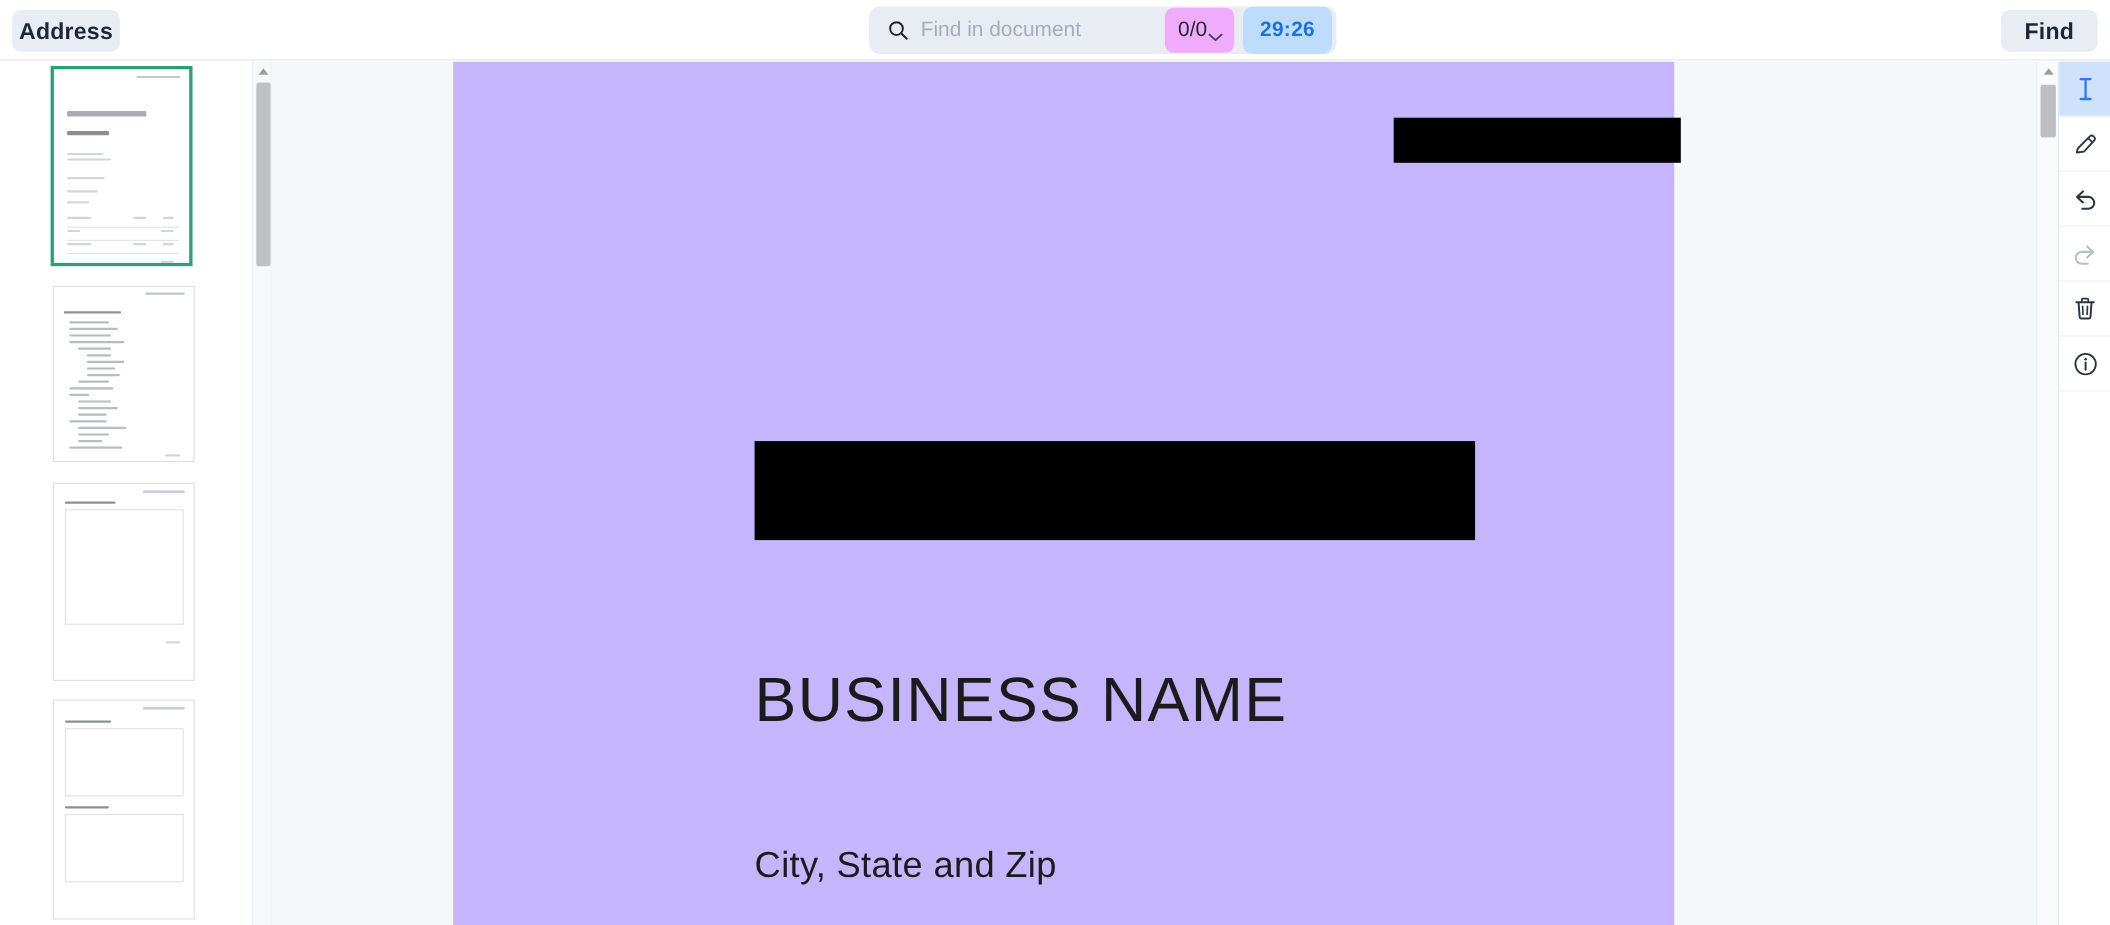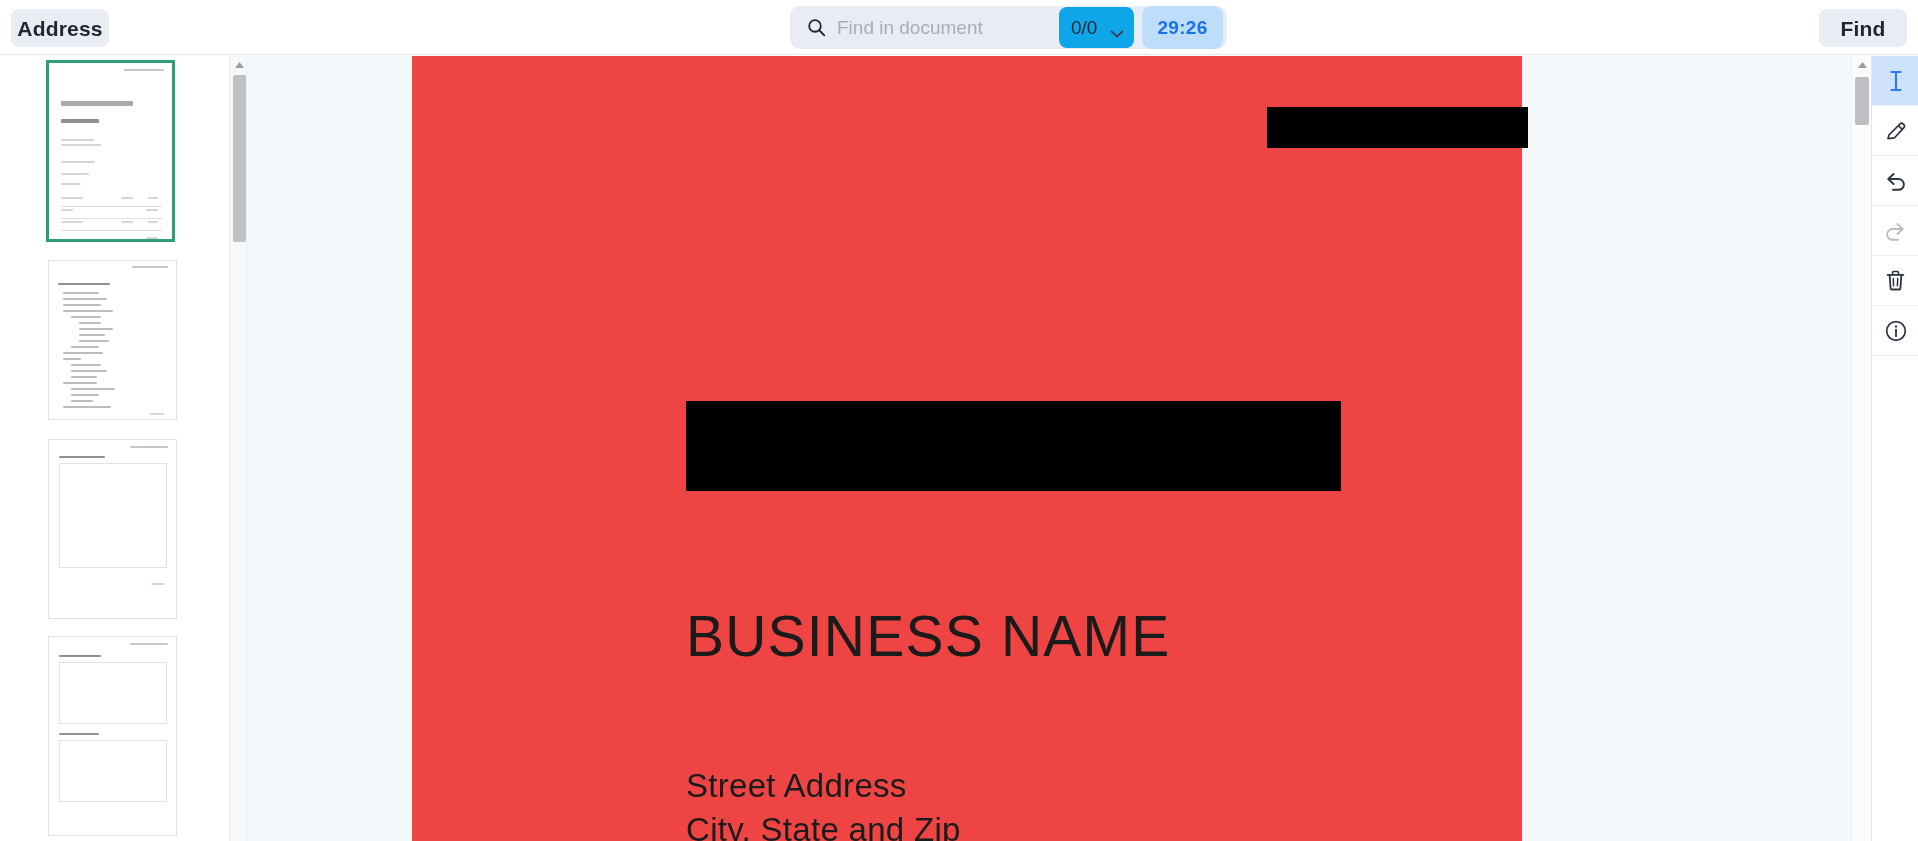--- a/index.html
+++ b/index.html
@@ -81,25 +81,25 @@
     font-size: 19px;
     color: #2b3240;
     width: 212px;
     height: 26px;
   }
   #search-input::placeholder { color: #a6adba; }
 
   #match-stepper {
     display: flex;
     align-items: center;
-    background: #0ea5e9;
+    background: #f0abfc;
     border-radius: 8px;
     height: 41px;
     padding: 0 7px 0 12px;
-    gap: 12px;
+    gap: 0;
   }
 
   #match-count {
     font-size: 19px;
     color: #222833;
     font-family: "Liberation Sans", sans-serif;
     white-space: nowrap;
   }
 
   .stepper-arrows {
@@ -194,21 +194,21 @@
     width: 1624px; height: 785px;
     background: #f4f8fb;
     overflow: hidden;
   }
 
   #doc-page {
     position: absolute;
     left: 165px; top: 0;
     width: 1110px;
     height: 785px;
-    background: #ef4444;
+    background: #c4b5fd;
   }
 
   .redaction {
     position: absolute;
     background: #000000;
   }
   #redaction-header { left: 855px; top: 51px; width: 261px; height: 41px; }
   #redaction-body   { left: 274px; top: 345px; width: 655px; height: 90px; }
 
   #business-name {
@@ -395,21 +395,20 @@
 
 <div id="doc-canvas">
 
   <div id="doc-page">
     <div id="redaction-header" class="redaction"></div>
     <div id="redaction-body" class="redaction"></div>
 
     <div id="business-name">BUSINESS NAME</div>
 
     <div id="address-block">
-      <div>Street Address</div>
       <div>City, State and Zip</div>
     </div>
   </div>
 
   <div id="doc-scrollbar">
     <div id="doc-sb-up">
       <svg class="sb-arrow-glyph" viewBox="0 0 11 8">
         <polygon points="5.5,1 10,7 1,7" fill="#9a9da1"></polygon>
       </svg>
     </div>

